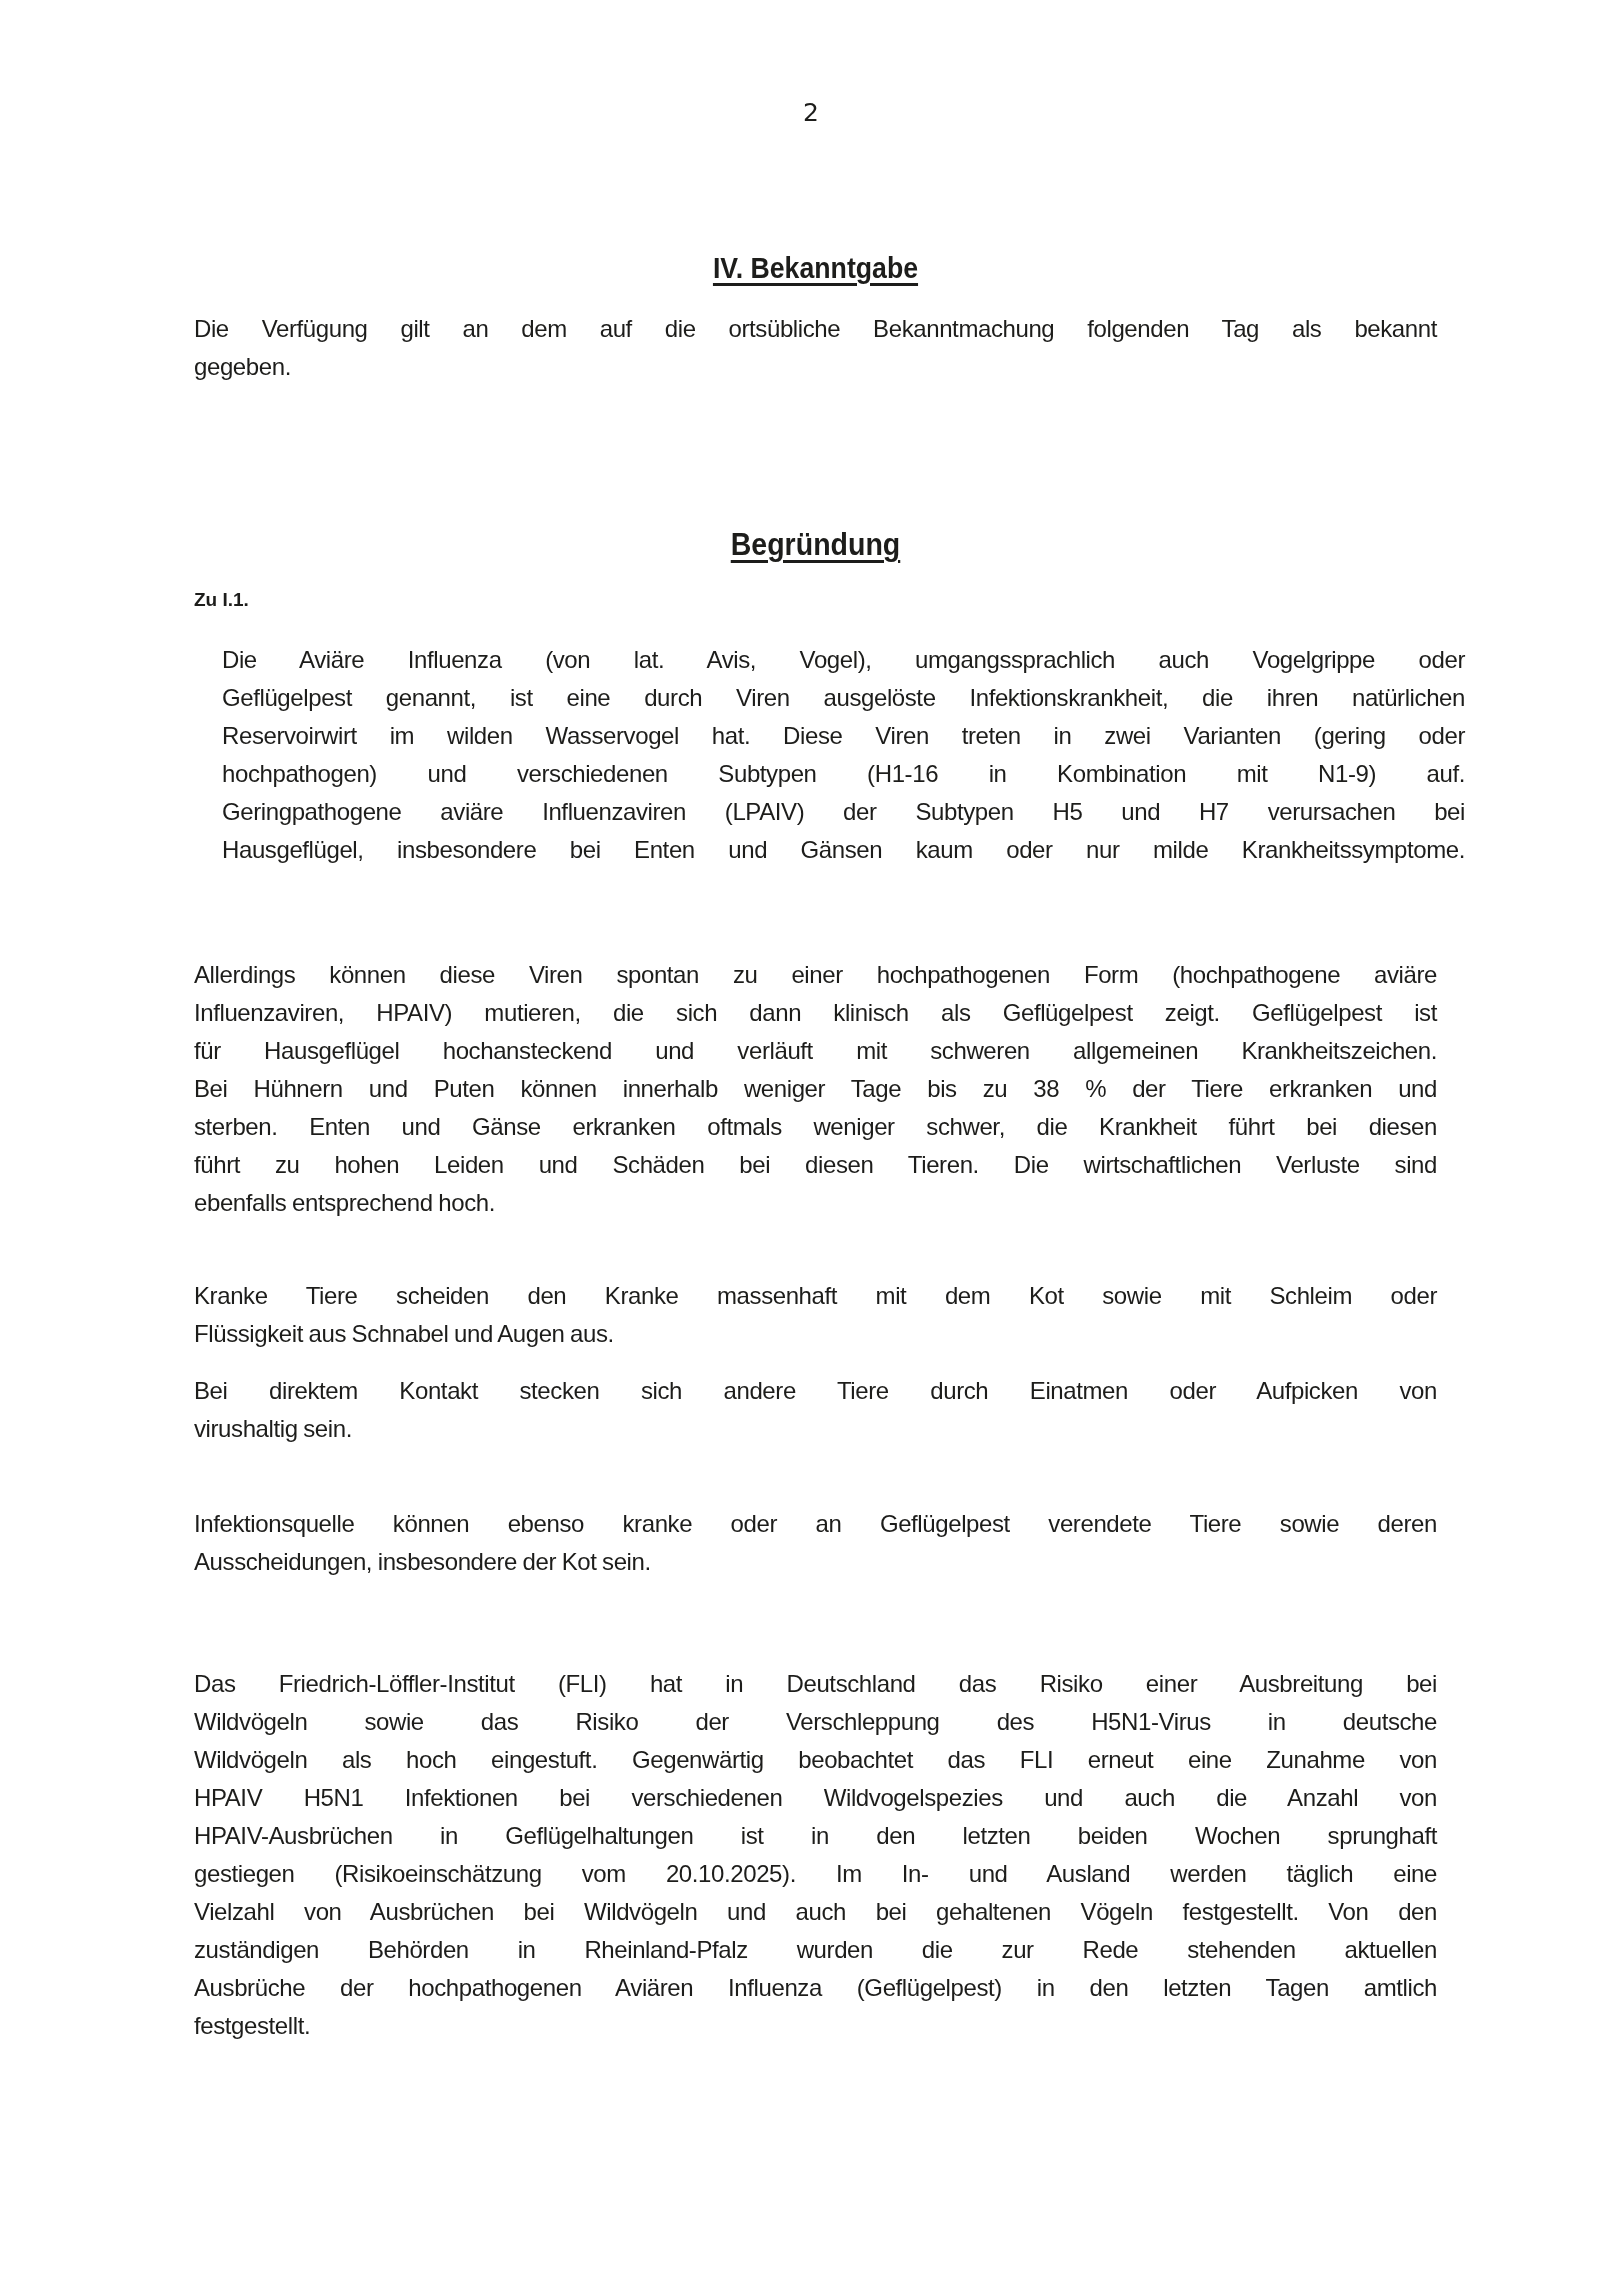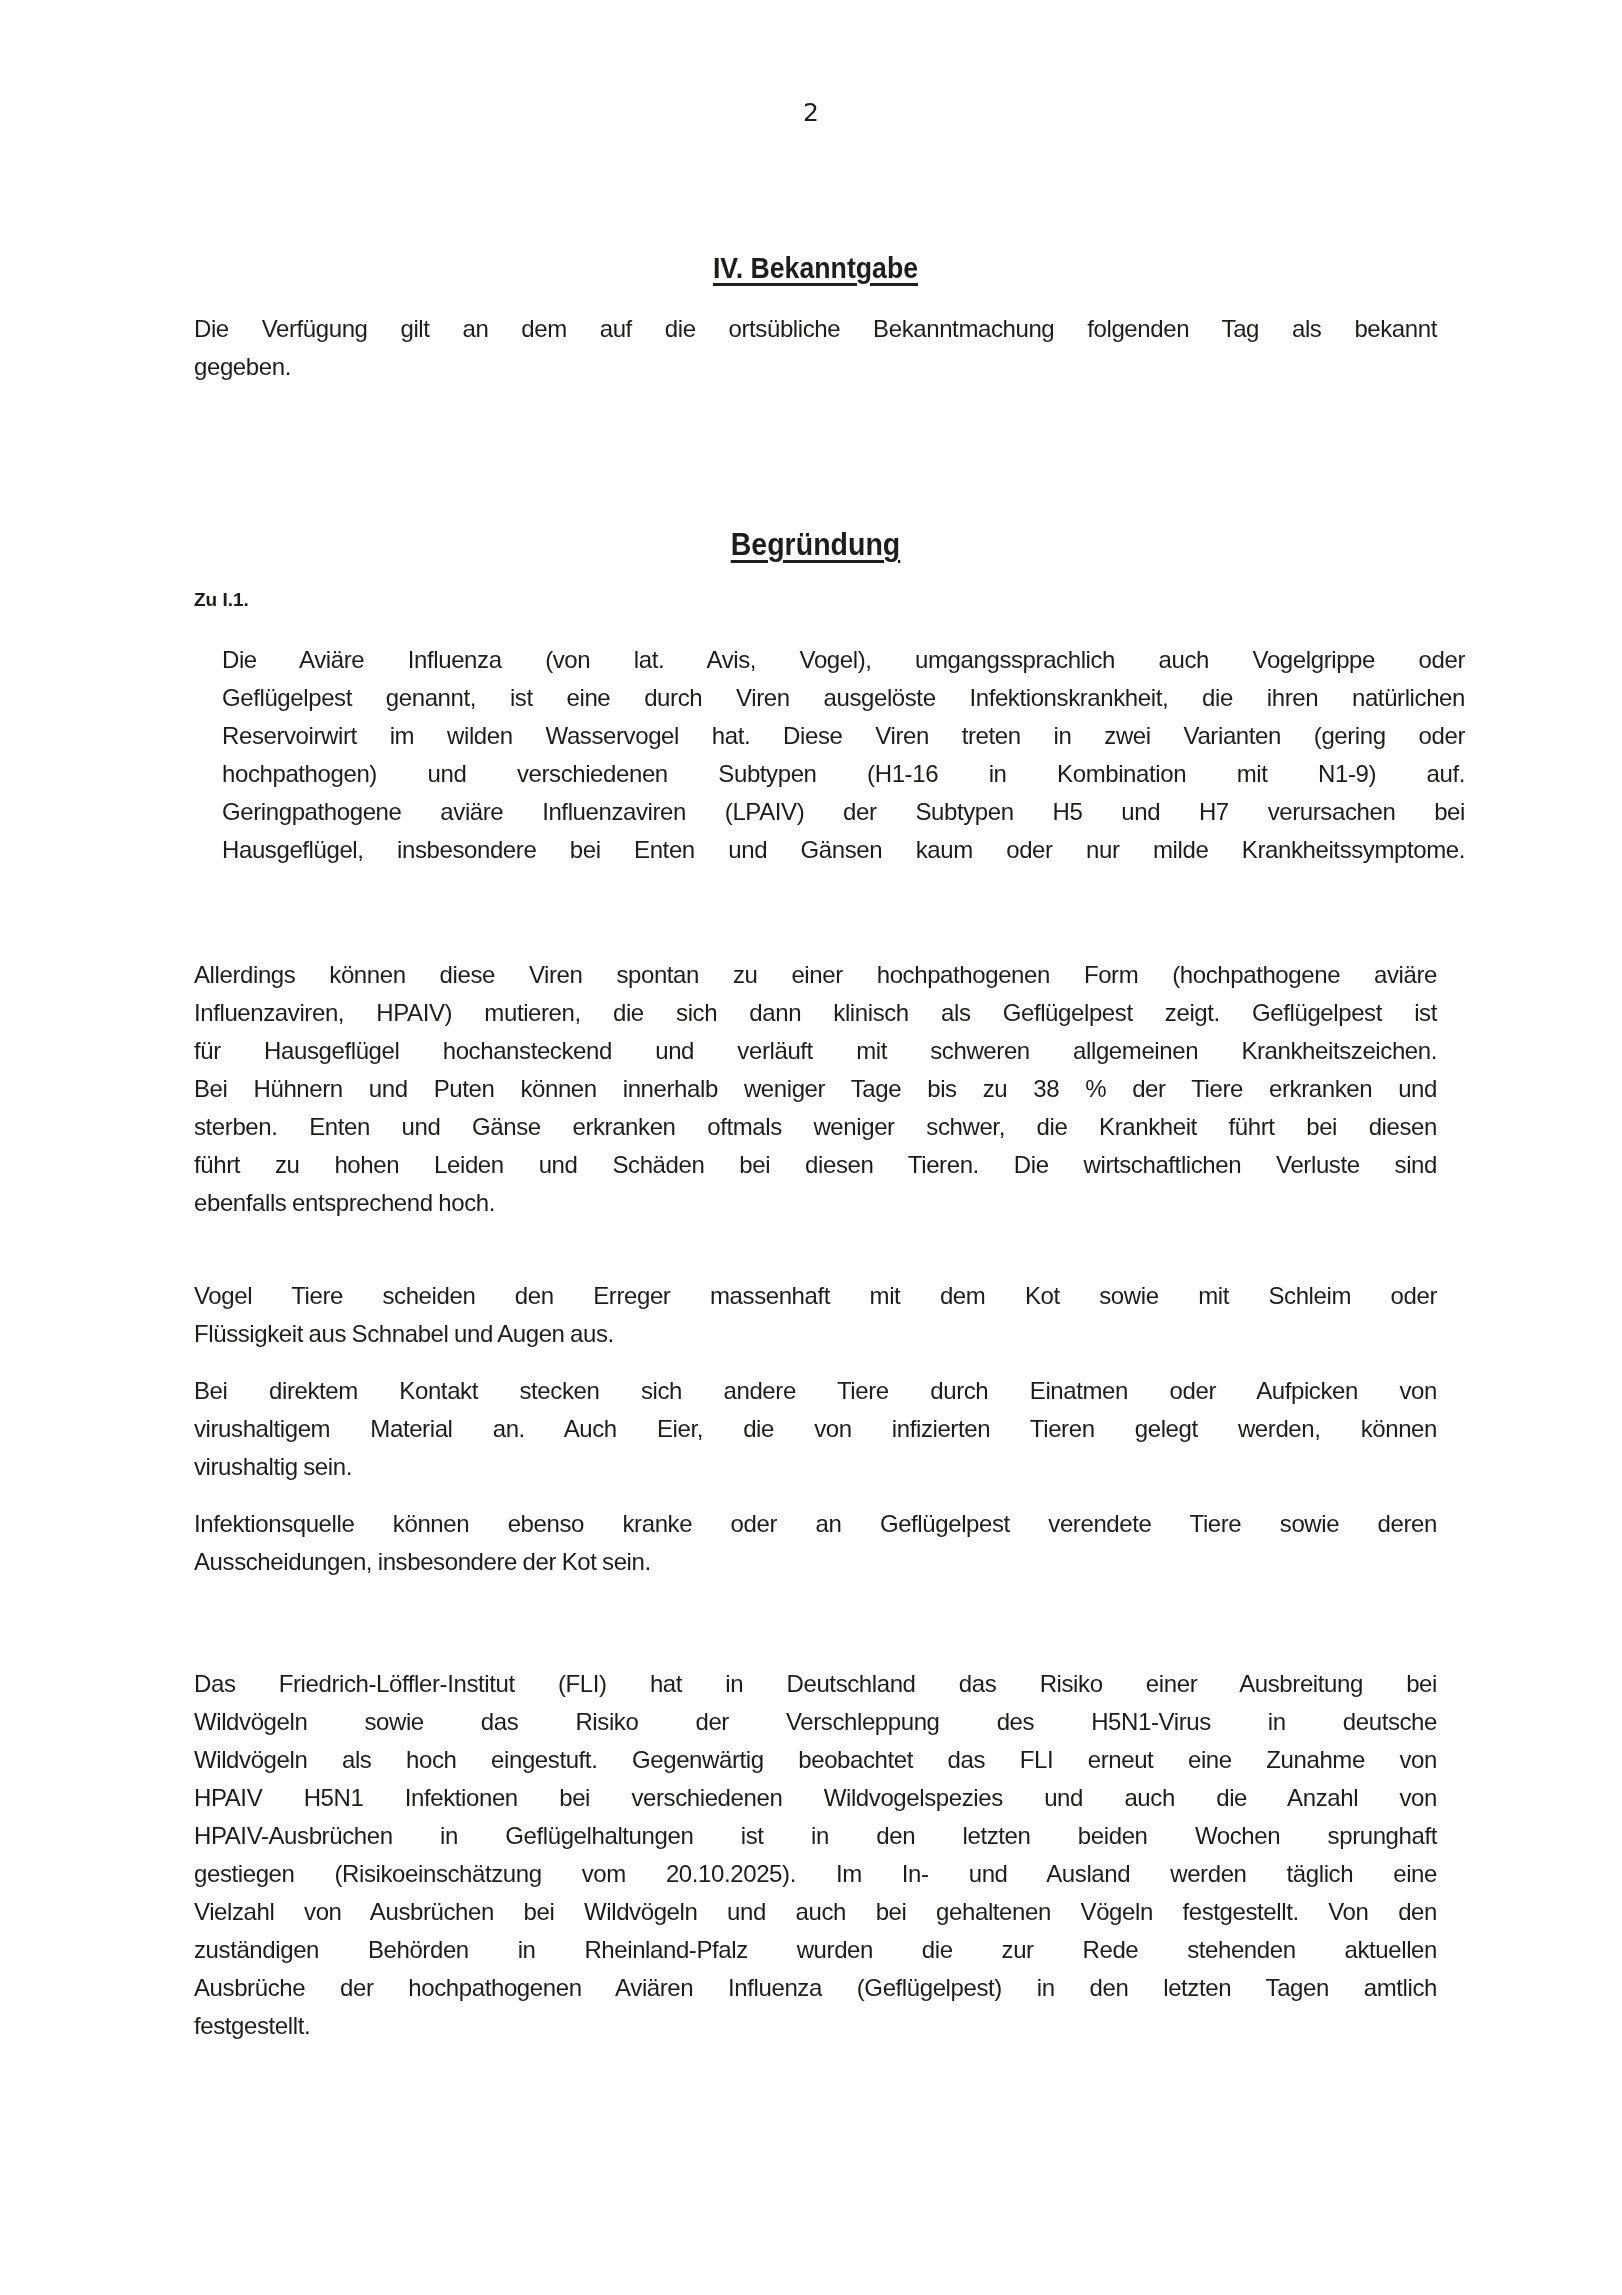--- a/index.html
+++ b/index.html
@@ -121,27 +121,26 @@
     <span class="line">Allerdings können diese Viren spontan zu einer hochpathogenen Form (hochpathogene aviäre</span>
     <span class="line">Influenzaviren, HPAIV) mutieren, die sich dann klinisch als Geflügelpest zeigt. Geflügelpest ist</span>
     <span class="line">für Hausgeflügel hochansteckend und verläuft mit schweren allgemeinen Krankheitszeichen.</span>
     <span class="line">Bei Hühnern und Puten können innerhalb weniger Tage bis zu 38 % der Tiere erkranken und</span>
     <span class="line">sterben. Enten und Gänse erkranken oftmals weniger schwer, die Krankheit führt bei diesen</span>
     <span class="line">führt zu hohen Leiden und Schäden bei diesen Tieren. Die wirtschaftlichen Verluste sind</span>
     <span class="line last">ebenfalls entsprechend hoch.</span>
   </div>
 
   <div class="para p3">
-    <span class="line">Vogel Tiere scheiden den Erreger massenhaft mit dem Kot sowie mit Schleim oder</span>
+    <span class="line">Kranke Tiere scheiden den Kranke massenhaft mit dem Kot sowie mit Schleim oder</span>
     <span class="line last">Flüssigkeit aus Schnabel und Augen aus.</span>
   </div>
 
   <div class="para p4">
     <span class="line">Bei direktem Kontakt stecken sich andere Tiere durch Einatmen oder Aufpicken von</span>
-    <span class="line">virushaltigem Material an. Auch Eier, die von infizierten Tieren gelegt werden, können</span>
     <span class="line last">virushaltig sein.</span>
   </div>
 
   <div class="para p5">
     <span class="line">Infektionsquelle können ebenso kranke oder an Geflügelpest verendete Tiere sowie deren</span>
     <span class="line last">Ausscheidungen, insbesondere der Kot sein.</span>
   </div>
 
   <div class="para p6">
     <span class="line">Das Friedrich-Löffler-Institut (FLI) hat in Deutschland das Risiko einer Ausbreitung bei</span>

